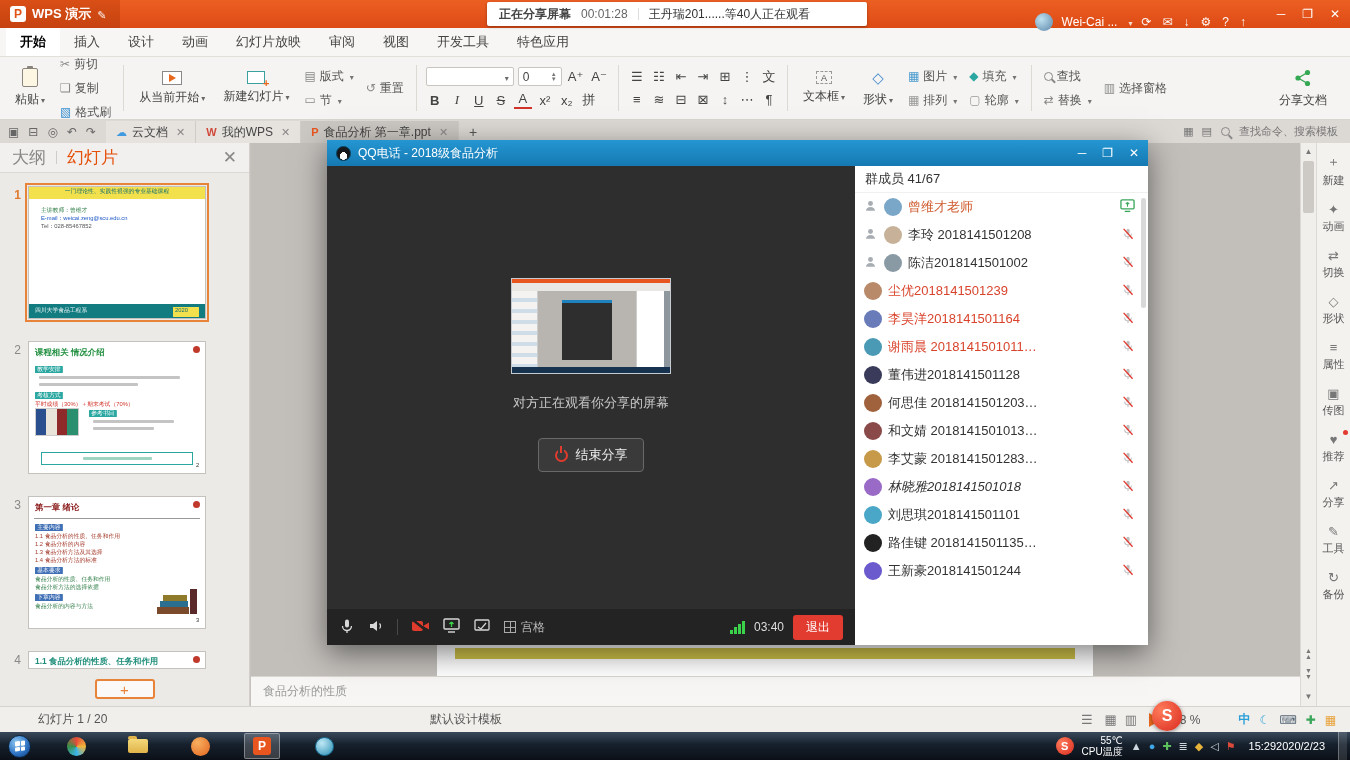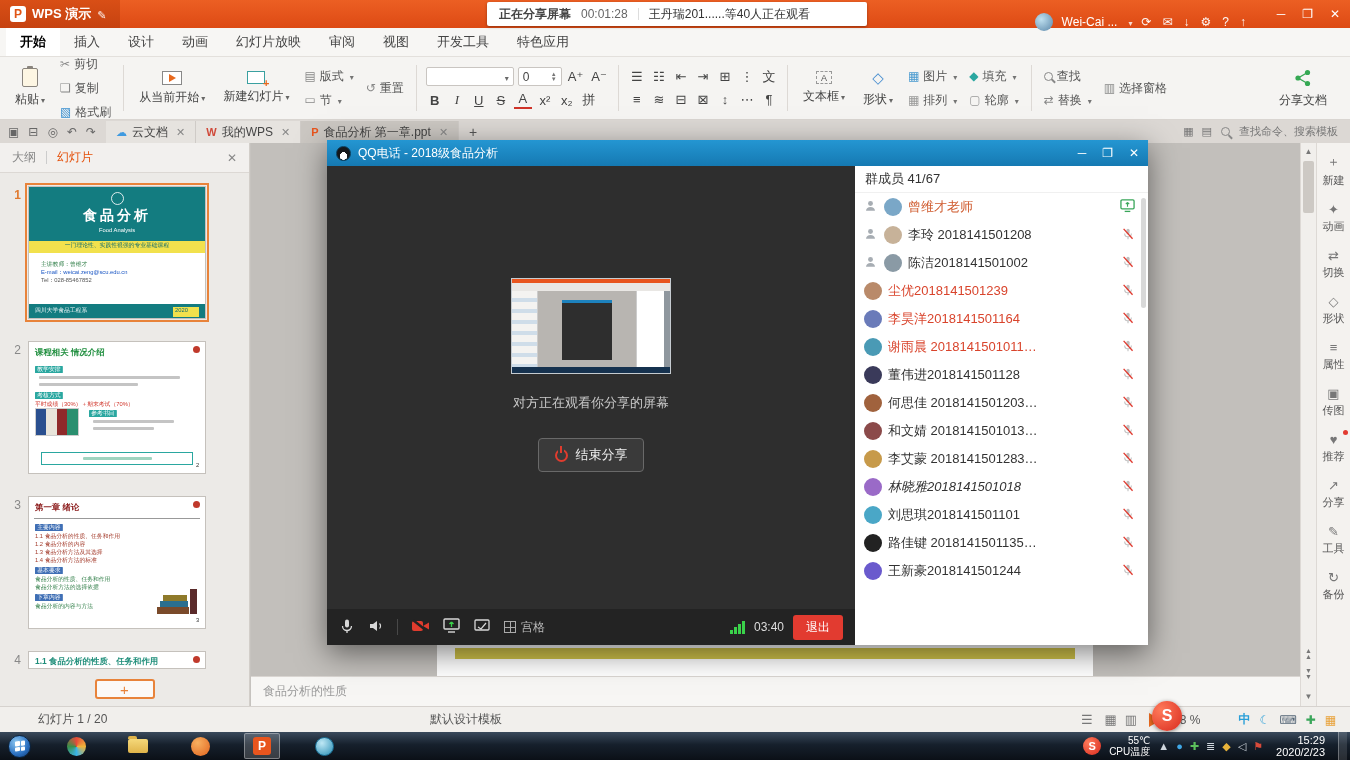--- a/index.html
+++ b/index.html
@@ -81,21 +81,21 @@
 .dtab-plus{padding:0 10px 3px;font-size:14px;color:#555}
 .dt-right{margin-left:auto;display:flex;align-items:center;gap:9px;padding:0 12px 4px;color:#777;font-size:11px}
 
 
 .canvas{position:absolute;left:251px;top:143px;width:1049px;height:533px;background:#c2bfbb}
 .slide-sliver{position:absolute;left:186px;bottom:0;width:656px;height:31px;background:#fff}
 .sliver-band{position:absolute;left:18px;right:18px;top:3px;height:11px;background:#cfc24a}
 
 
 .left-panel{position:absolute;left:0;top:143px;width:250px;height:563px;background:#eceae7;border-right:1px solid #d2cec9}
-.lp-head{height:30px;display:flex;align-items:center;gap:10px;padding:0 12px;background:#f2f0ee;border-bottom:1px solid #dcd8d4;font-size:12px;color:#888}
+.lp-head{height:30px;display:flex;align-items:center;gap:10px;padding:0 12px;background:#f2f0ee;border-bottom:1px solid #dcd8d4;font-size:17px;color:#888}
 .lp-head .active{color:#e4500a}
 .lp-div{width:1px;height:13px;background:#ccc}
 .lp-x{margin-left:auto;color:#888}
 .thumbs{position:absolute;top:31px;left:0;right:0;bottom:34px;overflow:hidden;padding-top:12px}
 .thumb-row{display:flex;margin-bottom:22px}
 .tnum{width:28px;text-align:right;padding-right:7px;font-size:12px;color:#888;padding-top:2px}
 .tnum.sel{color:#e07a2f;font-weight:bold}
 .thumb{width:178px;height:133px;background:#fff;border:1px solid #c5c1bc;position:relative;overflow:hidden}
 .thumb.sel{outline:2px solid #e8833a;outline-offset:1px}
 .thumb.partial{height:18px}
@@ -175,21 +175,21 @@
 .ti-sogou{width:19px;height:19px;border-radius:50%;background:conic-gradient(#e84a3a,#f0b43a,#3ab4e8,#3a8f4a,#e84a3a)}
 .ti-folder{width:20px;height:14px;background:linear-gradient(#f5d87a,#e0b44a);border-radius:2px;position:relative}
 .ti-folder::before{content:"";position:absolute;top:-3px;left:0;width:9px;height:3px;background:#e0b44a;border-radius:2px 2px 0 0}
 .ti-orange{width:19px;height:19px;border-radius:50%;background:radial-gradient(circle at 35% 30%,#f8b060,#e2641e)}
 .ti-wps{width:18px;height:18px;border-radius:3px;background:#e8551e;color:#fff;font-weight:bold;font-size:12px;display:flex;align-items:center;justify-content:center}
 .ti-globe{width:19px;height:19px;border-radius:50%;background:radial-gradient(circle at 35% 30%,#bfe8f5,#2a8fb5);border:1px solid #1a6f95}
 .tray{margin-left:auto;display:flex;align-items:center;gap:8px;padding-right:3px;color:#dfe5ea}
 .tray-s{width:18px;height:18px;border-radius:50%;background:radial-gradient(circle at 30% 30%,#ff7a5a,#d92b1f);color:#fff;font-weight:bold;font-size:11px;display:flex;align-items:center;justify-content:center}
 .cpu{display:flex;flex-direction:column;align-items:flex-end;font-size:10px;line-height:11px;color:#fff}
 .tray-ic{font-size:11px}
-.clock{display:flex;flex-direction:column;align-items:flex-end;font-size:11px;line-height:12px;color:#fff;padding:0 5px}
+.clock{display:flex;flex-direction:row;align-items:flex-start;font-size:11px;line-height:12px;color:#fff;padding:0 5px}
 .show-desktop{width:9px;height:28px;background:rgba(255,255,255,.12);border-left:1px solid rgba(255,255,255,.3)}
 
 
 .qq{position:absolute;left:327px;top:140px;width:821px;height:505px;box-shadow:0 8px 28px rgba(0,0,0,.5);z-index:30;display:flex;flex-direction:column;background:#fff}
 .qq-title{height:26px;background:linear-gradient(#2496d2,#1579b2);display:flex;align-items:center;padding:0 9px;gap:7px;color:#fff;font-size:12px;flex:0 0 26px}
 .qq-pen{width:15px;height:15px;border-radius:50%;background:radial-gradient(circle at 50% 70%,#fff 0 34%,#15171a 35%);border:1px solid #0a3a55}
 .qq-controls{margin-left:auto;display:flex;gap:16px;font-size:12px}
 .qq-body{flex:1;display:flex;min-height:0}
 .qq-dark{width:528px;background:#2e2e2e;position:relative;display:flex;flex-direction:column;align-items:center;flex:0 0 528px}
 .preview{margin-top:112px;width:160px;height:96px;background:#8f979e;border:1px solid #c5cbd0;position:relative;overflow:hidden}
@@ -496,25 +496,20 @@
       <span>大纲</span>
       <span class="lp-div"></span>
       <span class="active">幻灯片</span>
       <span class="lp-x">✕</span>
     </div>
     <div class="thumbs">
 
       <div class="thumb-row">
         <div class="tnum sel">1</div>
         <div class="thumb sel">
-          <div class="t1-top">
-            <span class="t1-seal"></span>
-            <div class="t1-title">食品分析</div>
-            <span class="sc scc">Food Analysis</span>
-          </div>
           <div class="t1-band">
               <span class="sc scc">一门理论性、实践性很强的专业基础课程</span>
             </div>
           <div class="t1-mid">
 
           <div class="mline"><span class="sc" style="color: rgb(46, 125, 70);">主讲教师：曾维才</span></div>
               <div class="mline"><span class="sc" style="color: rgb(26, 86, 196);">E-mail：weicai.zeng@scu.edu.cn</span></div>
               <div class="mline"><span class="sc" style="color: rgb(85, 85, 85);">Tel：028-85467852</span></div>
             </div>
           <div class="t1-foot">

